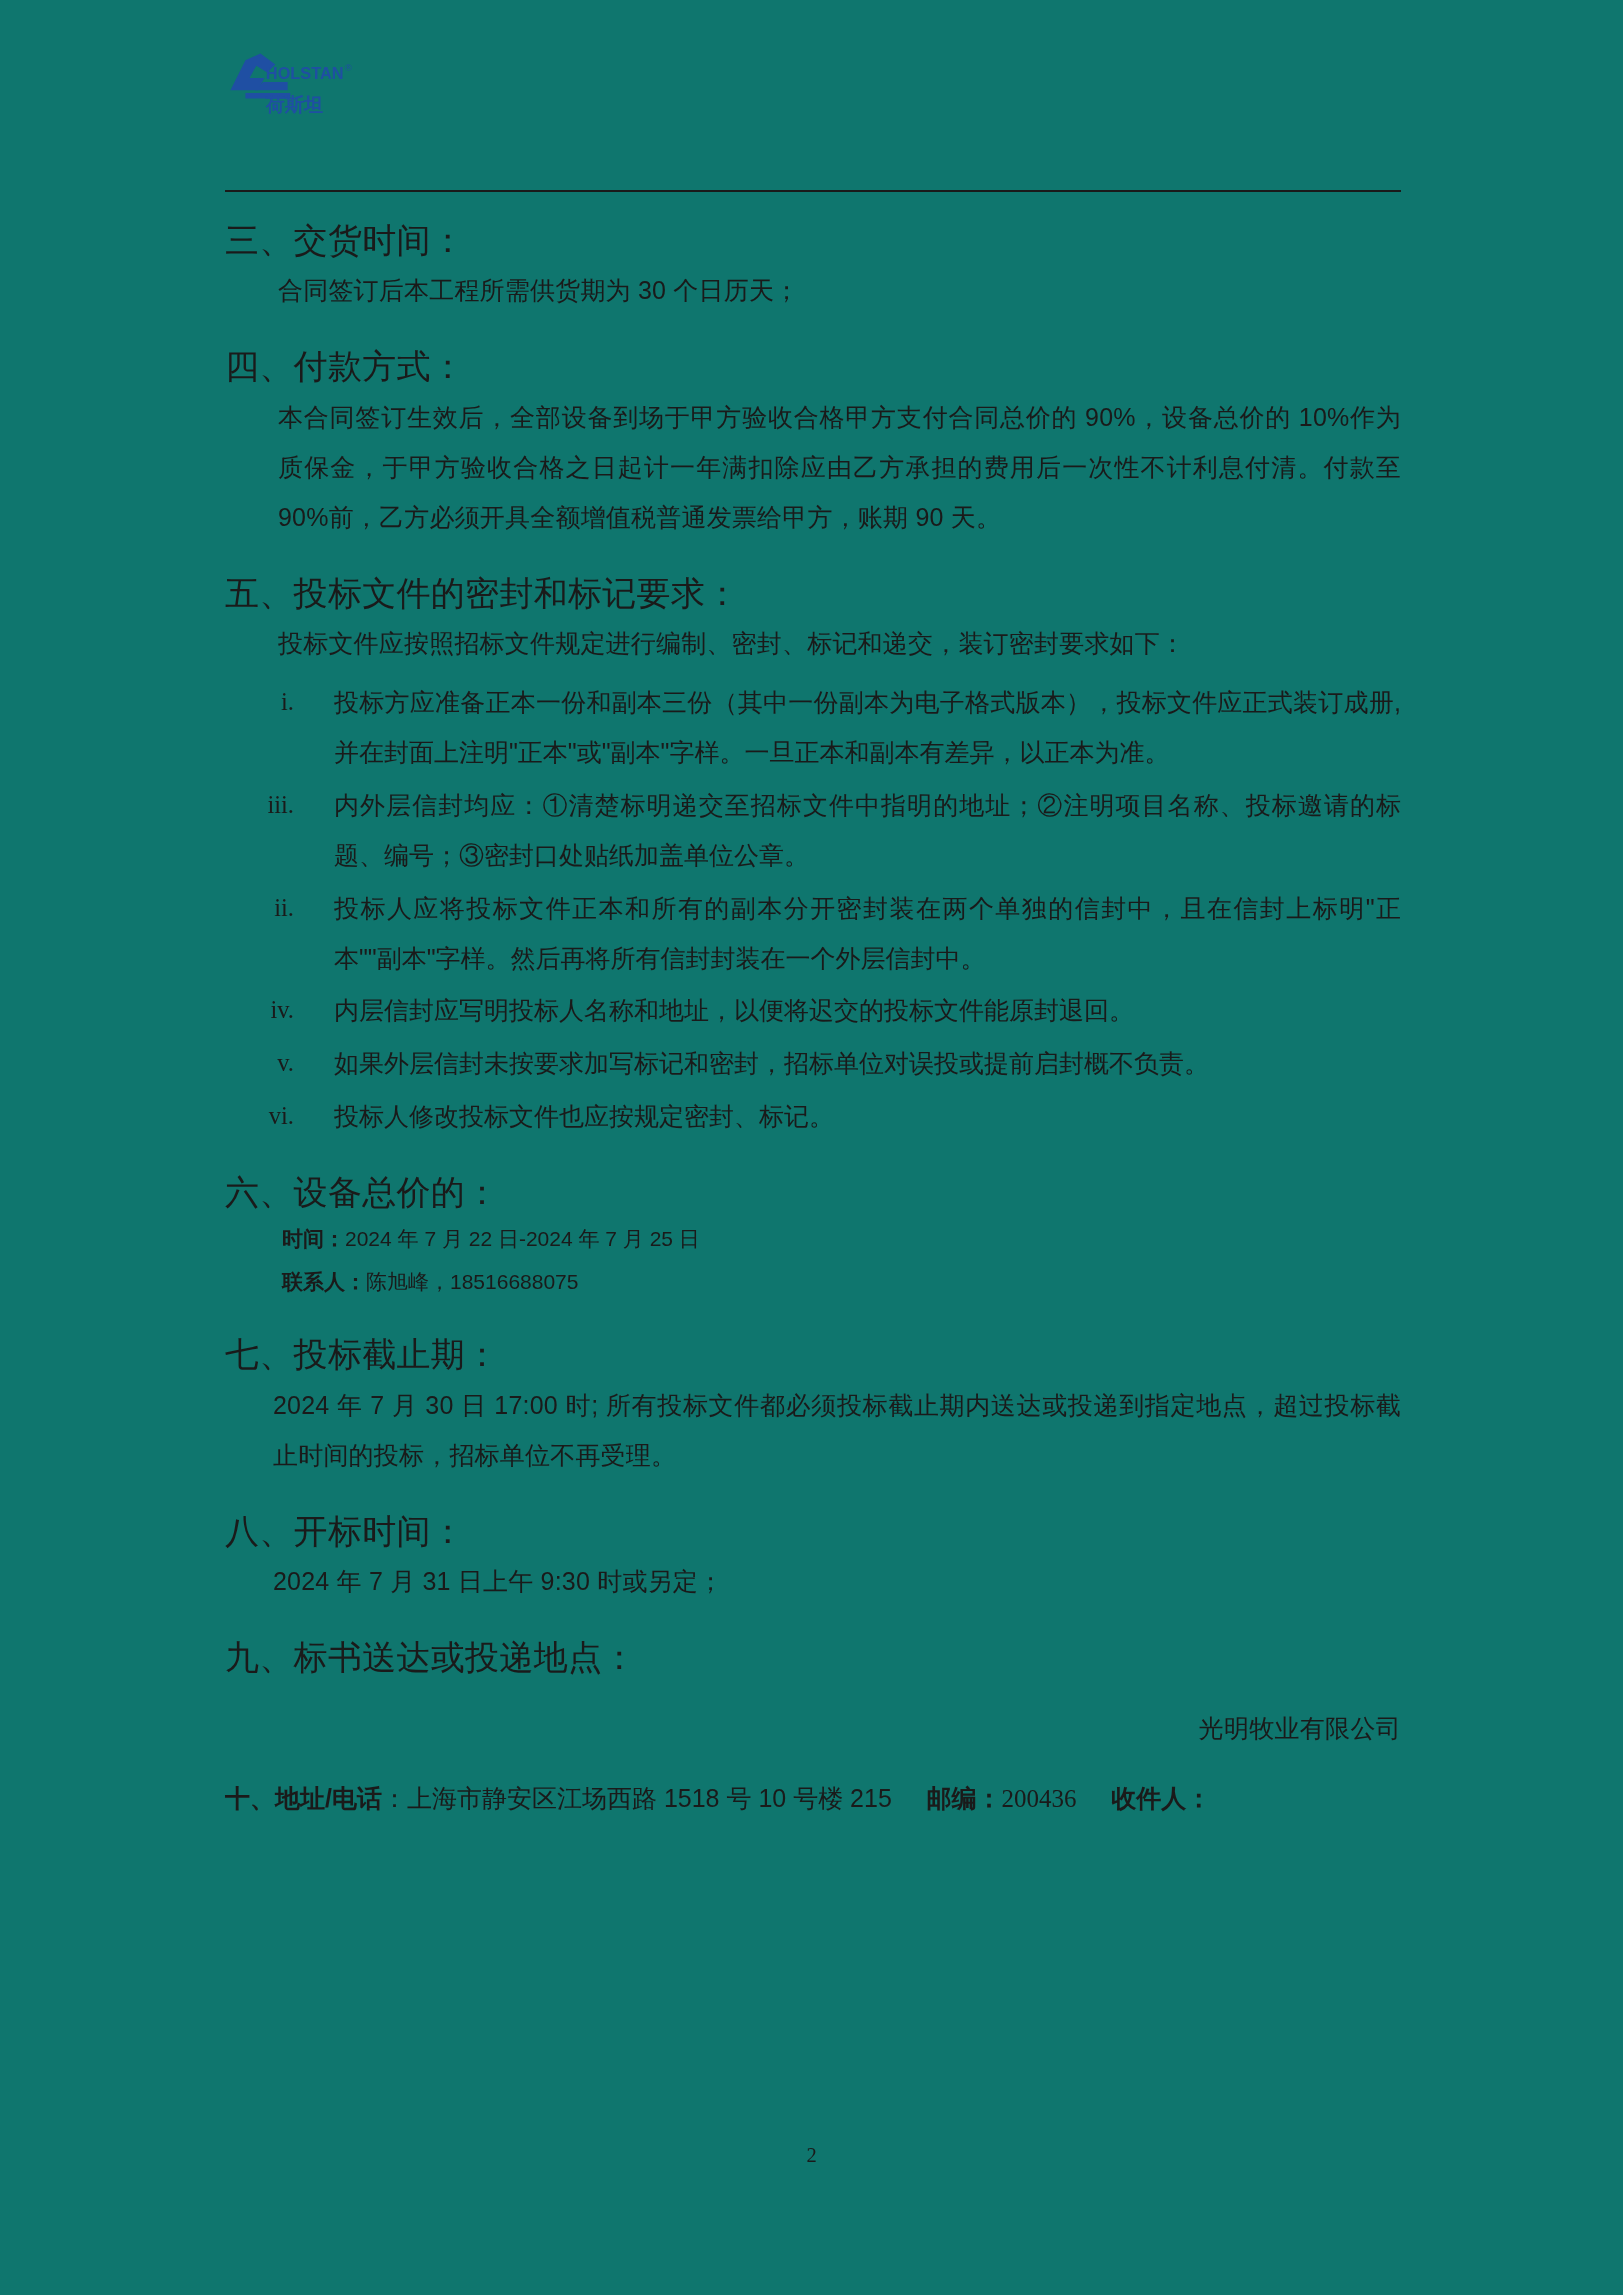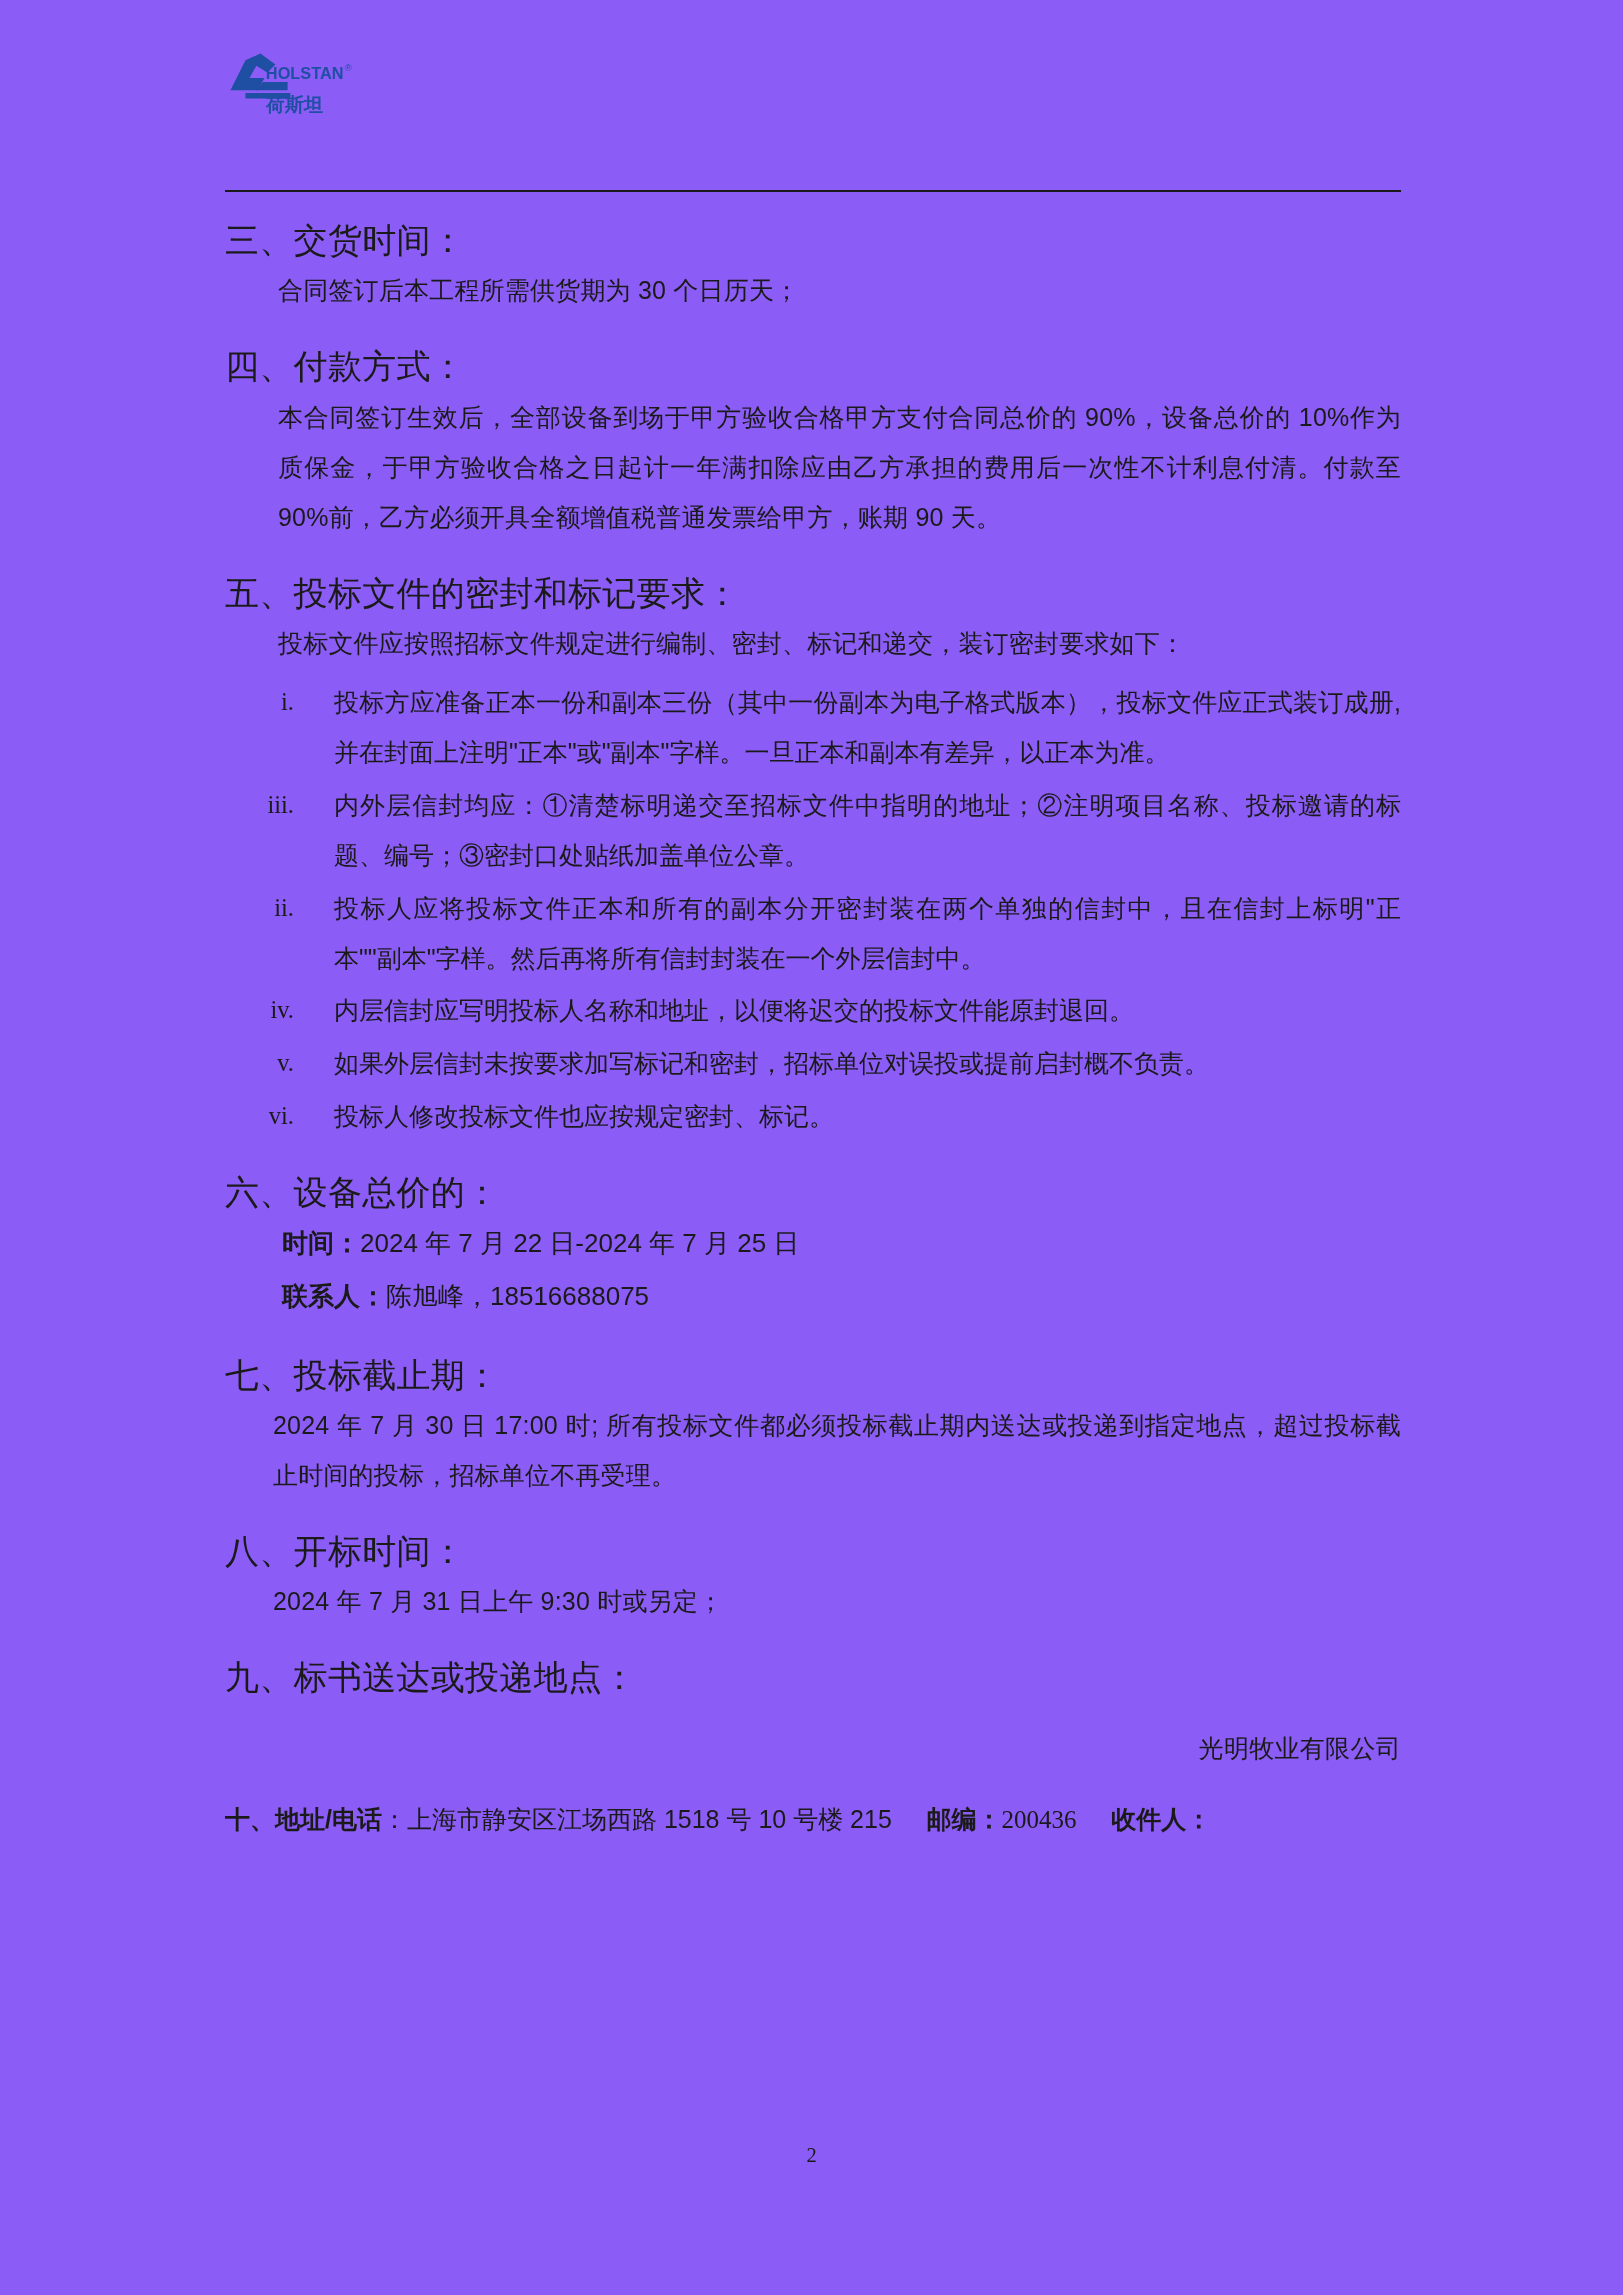--- a/index.html
+++ b/index.html
@@ -9,21 +9,21 @@
   }
   body {
     font-family: "Liberation Sans", sans-serif;
     color: #000000;
   }
   .page {
     width: 1623px;
     height: 2295px;
     box-sizing: border-box;
     position: relative;
-    background: #8b5cf6;
+    background: #0f766e;
     padding: 0;
     overflow: hidden;
   }
   .header {
     position: relative;
     padding-top: 48px;
     padding-left: 225px;
     height: 157px;
     box-sizing: border-box;
   }
@@ -91,21 +91,21 @@
   }
   .li-text {
     flex: 1 1 auto;
     text-align: justify;
   }
   .label-bold {
     font-weight: bold;
   }
   .site-line {
     padding-left: 57px;
-    font-size: 26px;
+    font-size: 21px;
     line-height: 2.05;
     color: #1a1a1a;
   }
   .company-line {
     font-size: 25px;
     line-height: 2.0;
     color: #1a1a1a;
     margin-top: 20.5px;
     letter-spacing: 0.3px;
     text-align: right;

